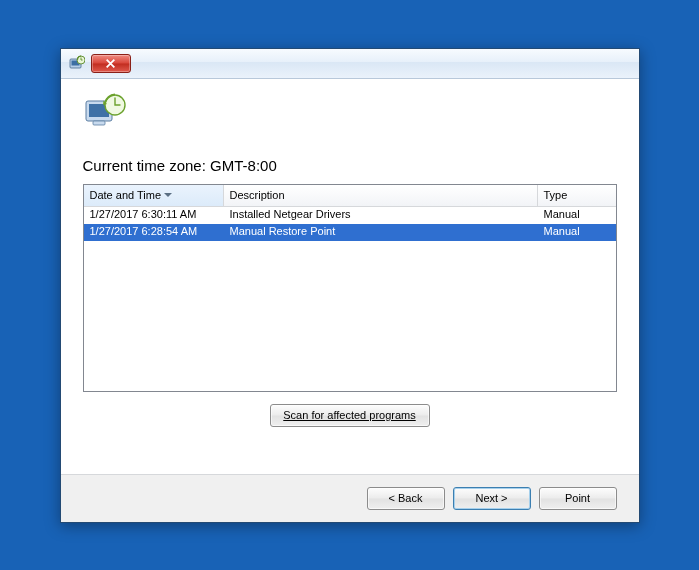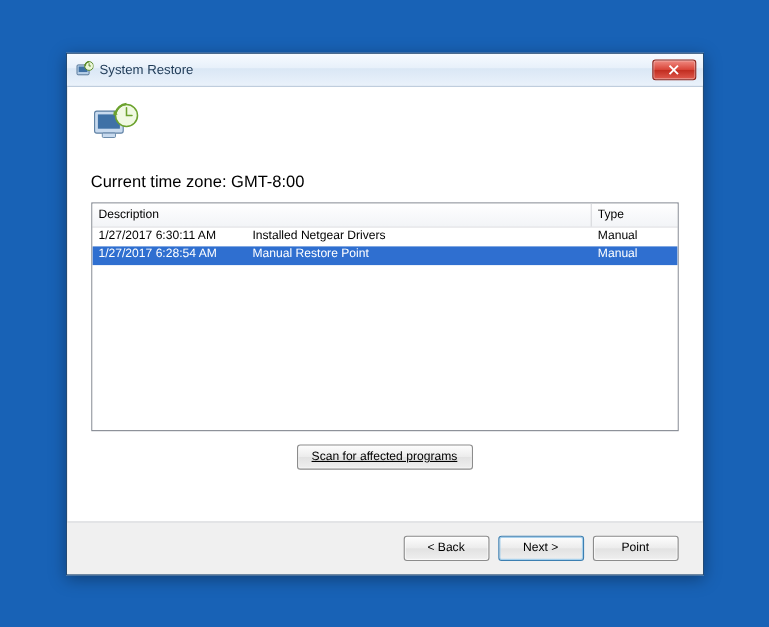--- a/index.html
+++ b/index.html
@@ -175,21 +175,20 @@
     <span class="app-icon">
       <svg viewBox="0 0 16 16">
         <rect x="1" y="4" width="11" height="9" rx="1" fill="#b7cfe8" stroke="#4a6b8d" stroke-width="0.8"></rect>
         <rect x="2.5" y="5.5" width="8" height="5" fill="#3d6fa3"></rect>
         <circle cx="12" cy="5" r="4" fill="#eaf6d8" stroke="#5a8a28" stroke-width="0.9"></circle>
         <path d="M12 2.5 L12 5 L13.6 5" stroke="#5a8a28" stroke-width="0.9" fill="none"></path>
         <path d="M8.5 4.2 A4 4 0 0 1 12 1" stroke="#5a8a28" stroke-width="1.1" fill="none"></path>
         <polygon points="8,3.4 9.4,4.5 8.3,5.3" fill="#5a8a28"></polygon>
       </svg>
     </span>
-    <span class="title">System Restore</span>
     <div class="close-btn">
       <svg viewBox="0 0 10 10">
         <path d="M1.5 1.5 L8.5 8.5 M8.5 1.5 L1.5 8.5" stroke="#fff" stroke-width="1.6"></path>
       </svg>
     </div>
   </div>
 
   <div class="content">
 
     <div class="header-row">
@@ -203,20 +202,24 @@
           <path d="M22 10 A11 11 0 0 1 32 1.5" stroke="#6ca22e" stroke-width="2" fill="none"></path>
           <polygon points="20.5,7.5 24,11 20,12" fill="#6ca22e"></polygon>
         </svg>
       </div>
     </div>
 
     <div class="timezone">Current time zone: GMT-8:00</div>
 
     <div class="table-container">
       <div class="table-header">
+        <div class="th col-date sorted">
+          <span>Date and Time</span>
+          <span class="sort-arrow"></span>
+        </div>
         <div class="th col-desc">
           <span>Description</span>
         </div>
         <div class="th col-type">
           <span>Type</span>
         </div>
       </div>
       <div class="table-body" id="table-body">
           <div class="tr">
             <div class="td col-date">1/27/2017 6:30:11 AM</div>

